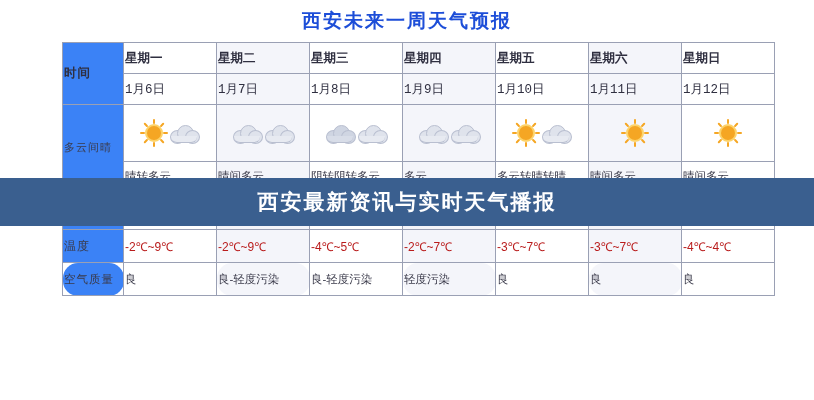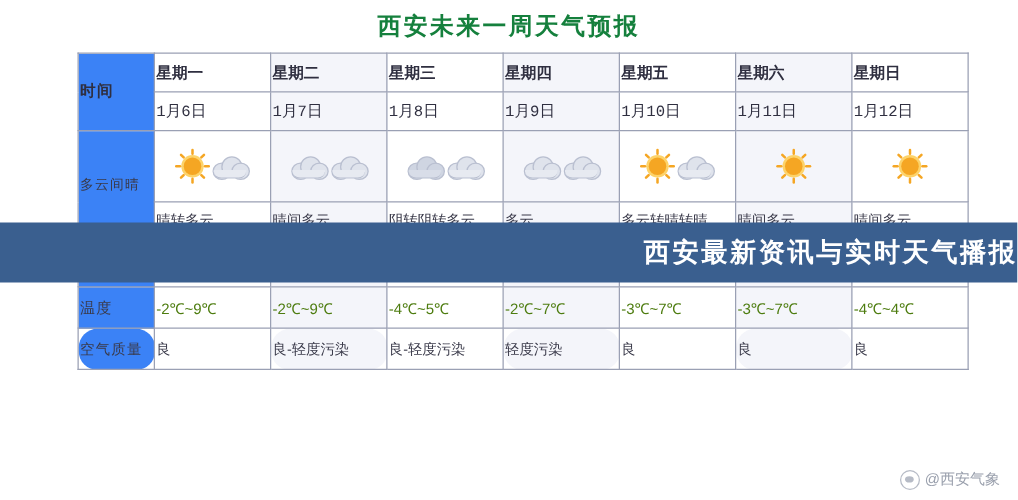--- a/index.html
+++ b/index.html
@@ -29,21 +29,21 @@
     background: #ffffff;
   }
   .title {
     position: absolute;
     left: 0;
     top: 8px;
     width: 814px;
     text-align: center;
     font-size: 19px;
     font-weight: bold;
-    color: #15803d;
+    color: #1d4ed8;
     letter-spacing: 2px;
   }
   table.wx {
     position: absolute;
     left: 62px;
     top: 42px;
     width: 690px;
     border-collapse: collapse;
     table-layout: fixed;
   }
@@ -85,21 +85,21 @@
     font-size: 11.5px;
   }
   tr.r-wind td {
     height: 34px;
     font-size: 11.5px;
     line-height: 1.25;
   }
   tr.r-temp td {
     height: 28px;
     font-size: 12px;
-    color: #4d7c0f;
+    color: #b91c1c;
   }
   tr.r-temp td.rowhdr {
     color: #3a3a4a;
   }
   tr.r-air td {
     height: 28px;
     font-size: 11.5px;
     border-radius: 15px;
   }
   .alt {
@@ -164,21 +164,21 @@
   
   .banner {
     position: absolute;
     left: 0;
     top: 178px;
     width: 814px;
     height: 48px;
     background: #3a5f8f;
     display: flex;
     align-items: center;
-    justify-content: flex-end;
+    justify-content: center;
   }
   .banner-text {
     color: #ffffff;
     font-size: 21px;
     font-weight: bold;
     letter-spacing: 2px;
     font-family: "Liberation Sans", sans-serif;
   }
   
   .watermark {
@@ -400,24 +400,20 @@
           <td class="alt">良-轻度污染</td>
           <td>良-轻度污染</td>
           <td class="alt">轻度污染</td>
           <td>良</td>
           <td class="alt">良</td>
           <td>良</td>
         </tr>
       </tbody>
     </table>
 
-    <div class="watermark">
-      <span class="wb-logo"></span>
-      <span>@西安气象</span>
-    </div>
 
   </div>
 
   <div class="banner" style="background: rgb(58, 95, 143);">
     <span class="banner-text" style="color: rgb(255, 255, 255);">西安最新资讯与实时天气播报</span>
   </div>
 
 </div>
 
 </body></html>

